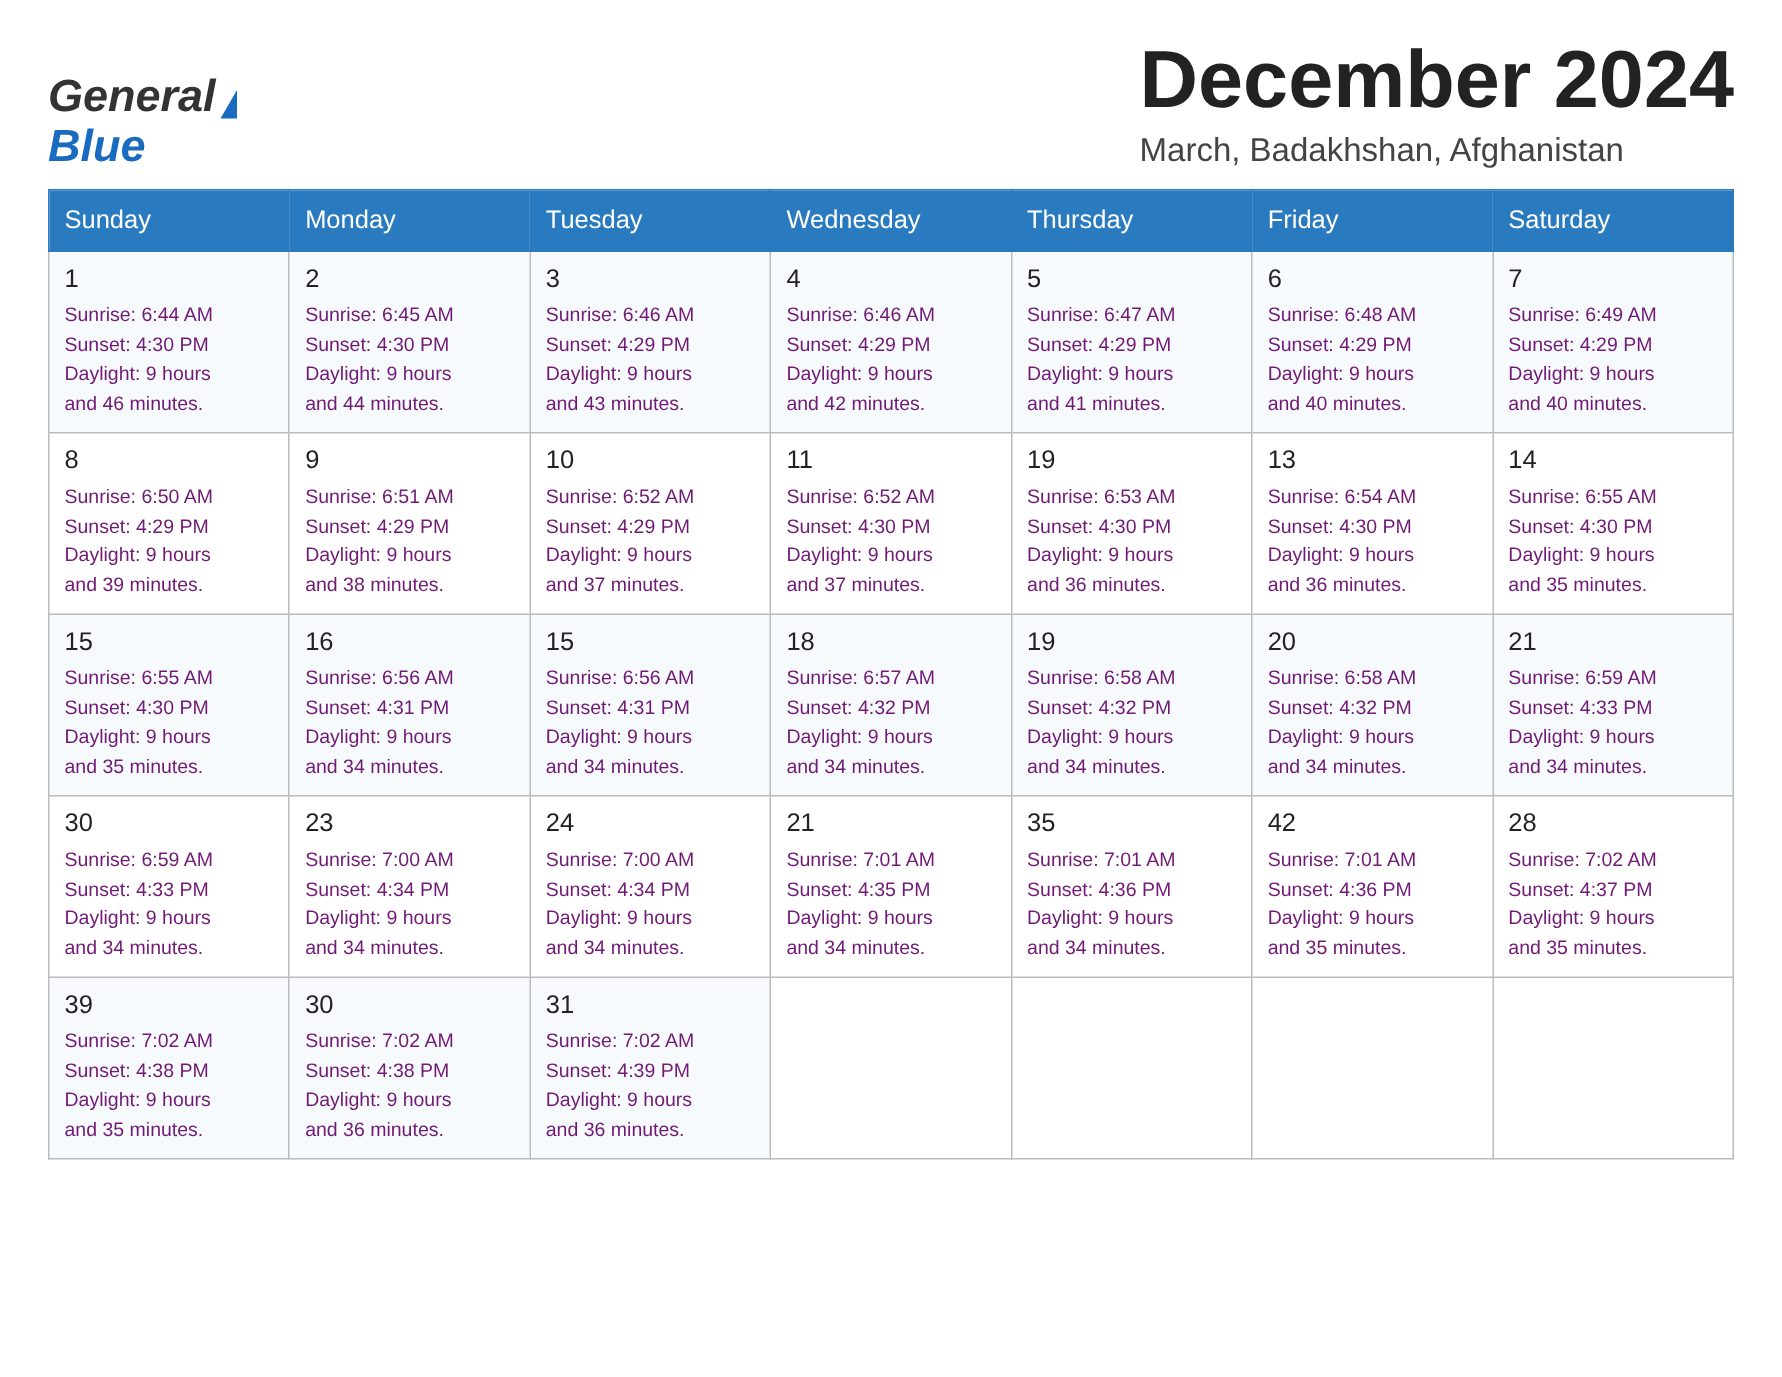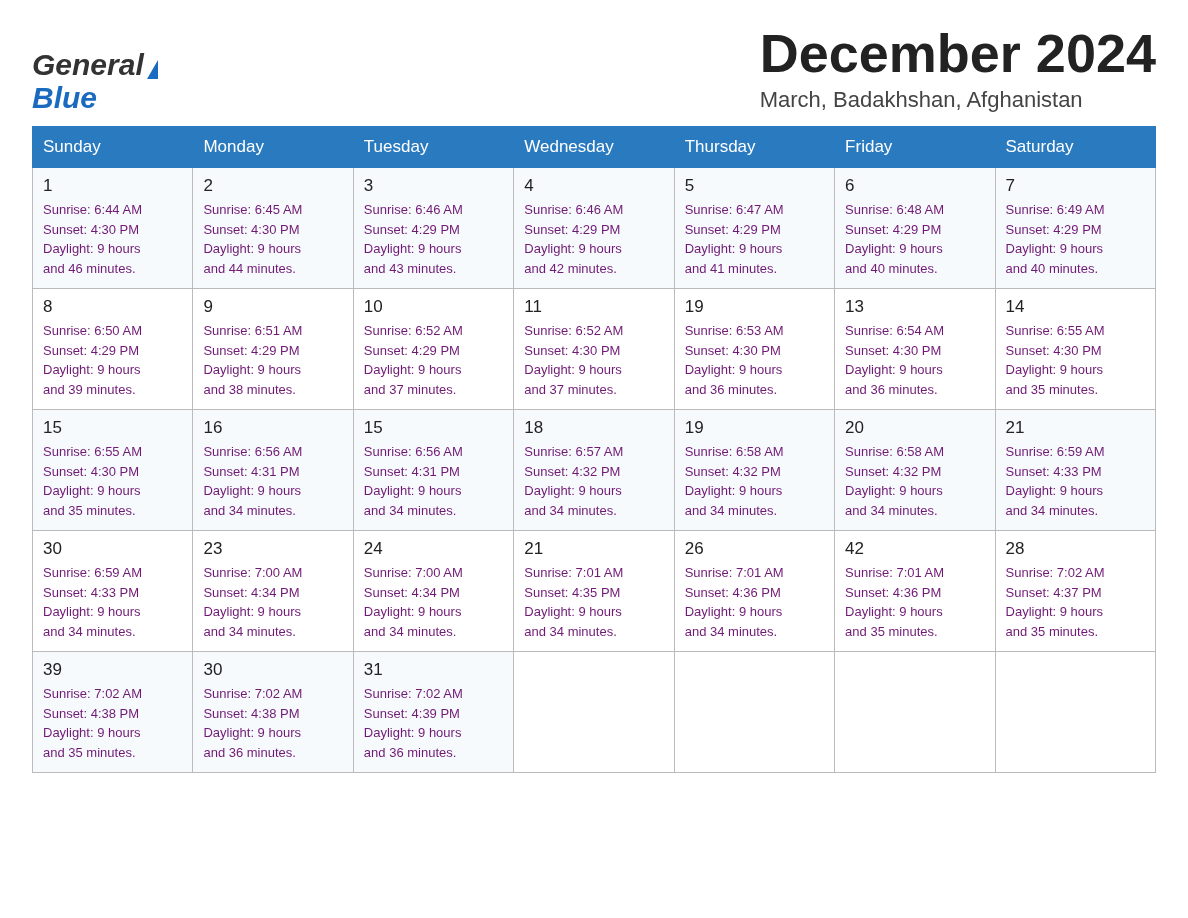--- a/index.html
+++ b/index.html
@@ -216,21 +216,21 @@
         </td>
         <td>
           <span class="day-num">24</span>
           <div class="day-info">Sunrise: 7:00 AM<br>Sunset: 4:34 PM<br>Daylight: 9 hours<br>and 34 minutes.</div>
         </td>
         <td>
           <span class="day-num">21</span>
           <div class="day-info">Sunrise: 7:01 AM<br>Sunset: 4:35 PM<br>Daylight: 9 hours<br>and 34 minutes.</div>
         </td>
         <td>
-          <span class="day-num">26</span>
+          <span class="day-num">35</span>
           <div class="day-info">Sunrise: 7:01 AM<br>Sunset: 4:36 PM<br>Daylight: 9 hours<br>and 34 minutes.</div>
         </td>
         <td>
           <span class="day-num">42</span>
           <div class="day-info">Sunrise: 7:01 AM<br>Sunset: 4:36 PM<br>Daylight: 9 hours<br>and 35 minutes.</div>
         </td>
         <td>
           <span class="day-num">28</span>
           <div class="day-info">Sunrise: 7:02 AM<br>Sunset: 4:37 PM<br>Daylight: 9 hours<br>and 35 minutes.</div>
         </td>

